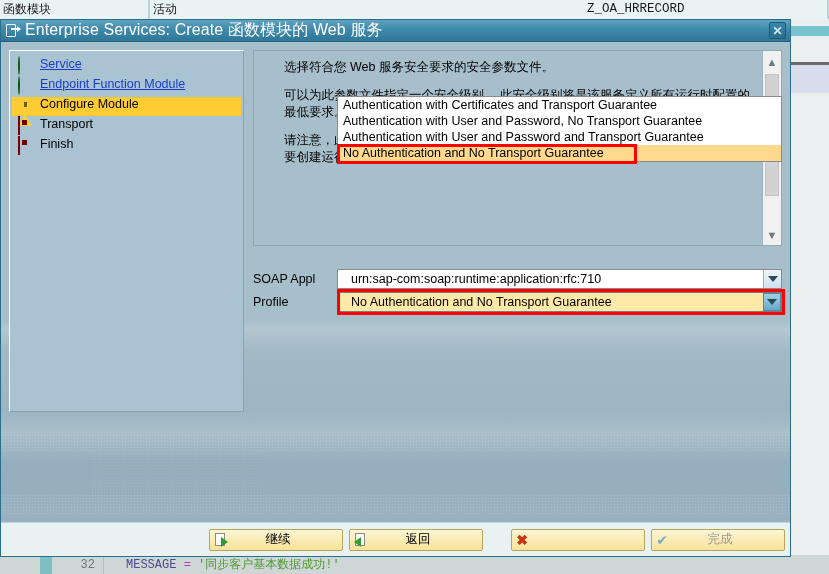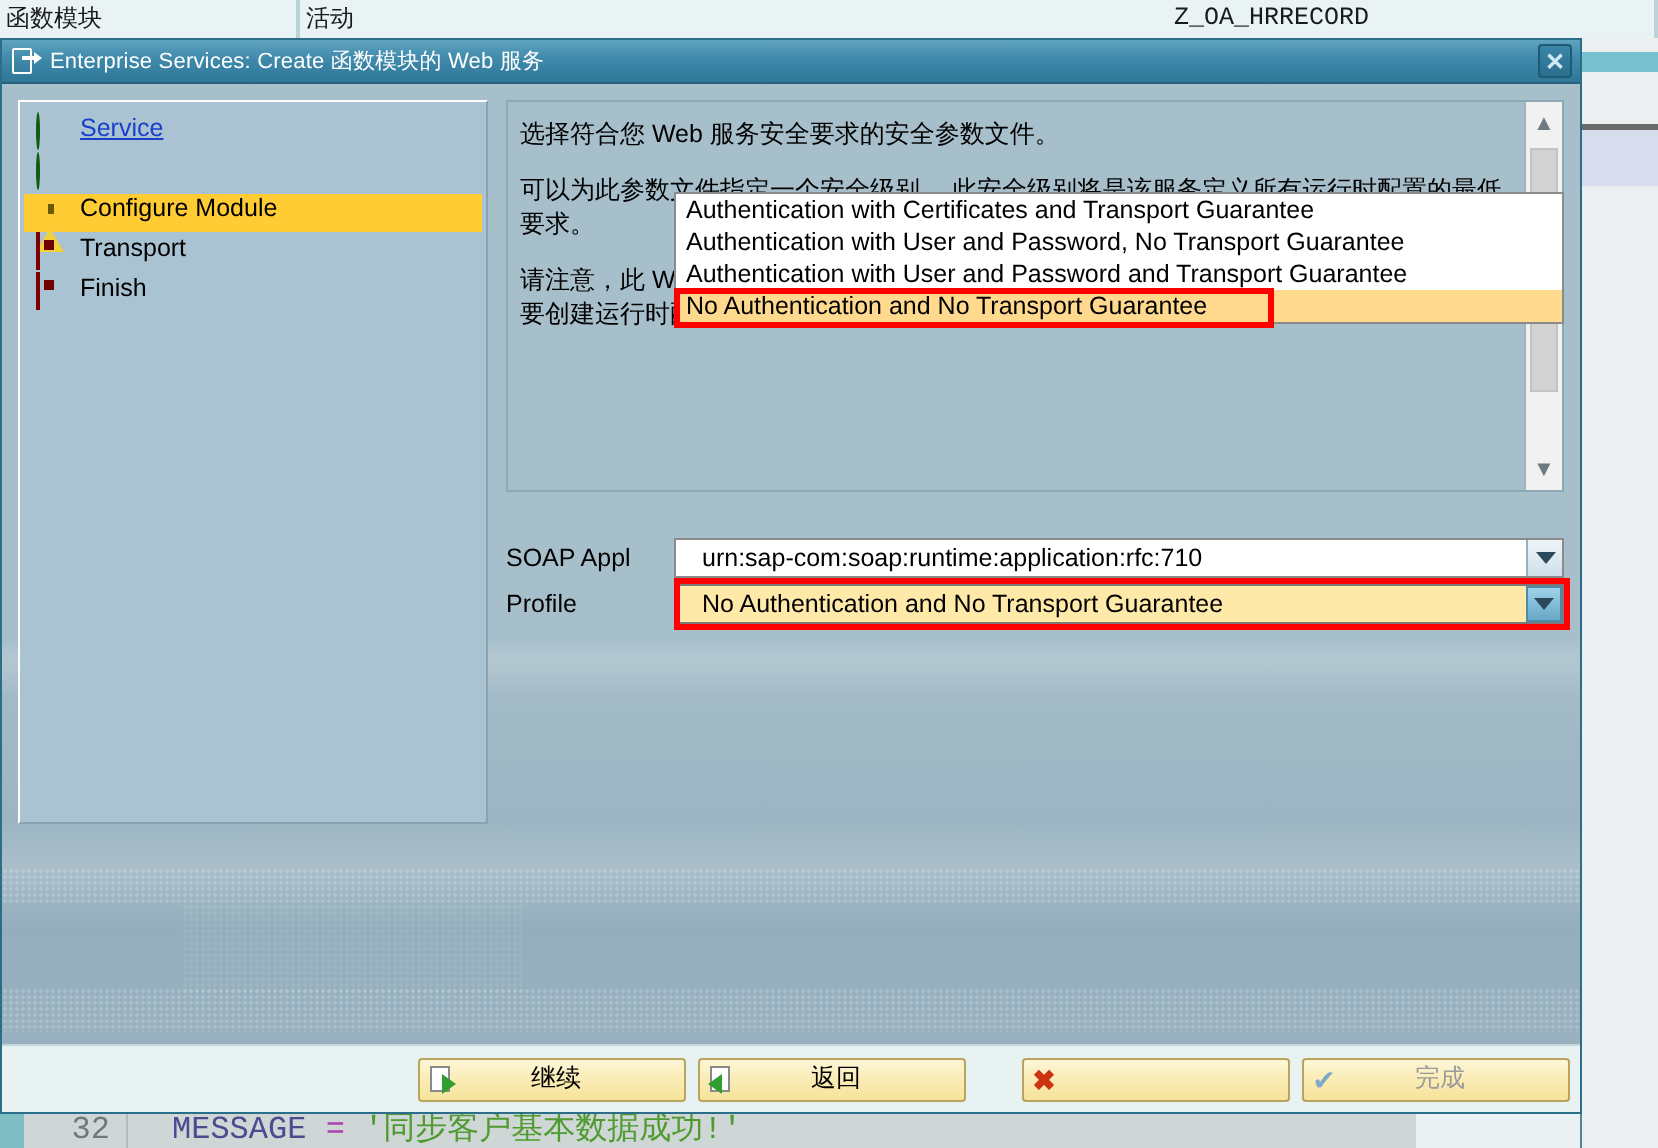--- a/index.html
+++ b/index.html
@@ -43,24 +43,25 @@
     position: absolute; right: 0; top: 62px; width: 39px; height: 3px;
     background: #6b6b6b;
   }
   .bg-right-band3 {
     position: absolute; right: 0; top: 65px; width: 39px; height: 28px;
     background: #d7dded;
   }
 
   
   .bg-code-row {
-    position: absolute; left: 0; bottom: 0; width: 708px; height: 19px;
+    position: absolute; left: 0; bottom: 0; width: 829px; height: 19px;
     background: #cfd6d6; display: flex; align-items: center;
-    font-family: "Liberation Mono", monospace; font-size: 16px;
+    font-family: "Liberation Mono", monospace; font-size: 12px;
     overflow: hidden;
+    padding-left: 40px;
   }
   .bg-code-gutter-edge { width: 12px; height: 19px; background: #7fbfc4; }
   .bg-code-num {
     width: 52px; height: 19px; background: #cfd6d6; color: #6c7a7a;
     text-align: right; padding-right: 8px; line-height: 20px;
     border-right: 1px solid #b4bcbc;
   }
   .bg-code-text { padding-left: 22px; line-height: 20px; white-space: nowrap; }
   .bg-code-text .kw { color: #4b4b8f; }
   .bg-code-text .op { color: #b040b0; }
@@ -94,21 +95,21 @@
   .title-icon .arrow {
     position: absolute; left: 5px; top: 4px; width: 8px; height: 2px;
     background: #ffffff;
   }
   .title-icon .arrow:after {
     content: ""; position: absolute; right: -2px; top: -2px;
     border-left: 4px solid #ffffff;
     border-top: 3px solid transparent; border-bottom: 3px solid transparent;
   }
   .title-text {
-    font-size: 11px; color: #ffffff; letter-spacing: .1px; white-space: nowrap;
+    font-size: 16px; color: #ffffff; letter-spacing: .1px; white-space: nowrap;
   }
   .close-btn {
     position: absolute; right: 4px; top: 2px; width: 17px; height: 17px;
     background: linear-gradient(to bottom, #3b85a6, #2c6e8d);
     border: 1px solid #1d5a77; border-radius: 2px;
     display: flex; align-items: center; justify-content: center;
     color: #cfe8f5; font-size: 12px; font-weight: bold; cursor: pointer;
     font-family: "Liberation Sans", sans-serif; line-height: 1;
   }
 
@@ -185,21 +186,21 @@
   .desc-box {
     position: relative; height: 196px;
     background: #a7bfcb;
     border: 1px solid #8fa8b6;
     display: flex;
   }
   .desc-text {
     flex: 1; padding: 8px 10px 0 6px;
     font-size: 12.5px; color: #000000; line-height: 17px;
   }
-  .desc-text p { margin-bottom: 11px; }
+  .desc-text p { margin-bottom: 11px; margin-left: 24px; }
   .scrollbar {
     flex: 0 0 18px; background: #f1f1f1; border-left: 1px solid #9fb2bd;
     display: flex; flex-direction: column; align-items: center;
     position: relative;
   }
   .sb-arrow {
     width: 18px; height: 21px; display: flex; align-items: center; justify-content: center;
     color: #6e7a80; font-size: 11px; cursor: pointer; background: #f1f1f1;
   }
   .sb-track { flex: 1; width: 18px; background: #f1f1f1; position: relative; }
@@ -355,20 +356,21 @@
 
       <div class="nav-panel">
 
         <div class="nav-item">
           <span class="nav-ico"><span class="ico-done"></span></span>
           <span class="nav-label link">Service</span>
         </div>
 
         <div class="nav-item">
           <span class="nav-ico"><span class="ico-done"></span></span>
+          <span class="nav-label link">Endpoint Function Module</span>
         </div>
 
         <div class="nav-item current">
           <span class="nav-ico"><span class="ico-warn"></span></span>
           <span class="nav-label">Configure Module</span>
         </div>
 
         <div class="nav-item">
           <span class="nav-ico"><span class="ico-pending"></span></span>
           <span class="nav-label">Transport</span>

